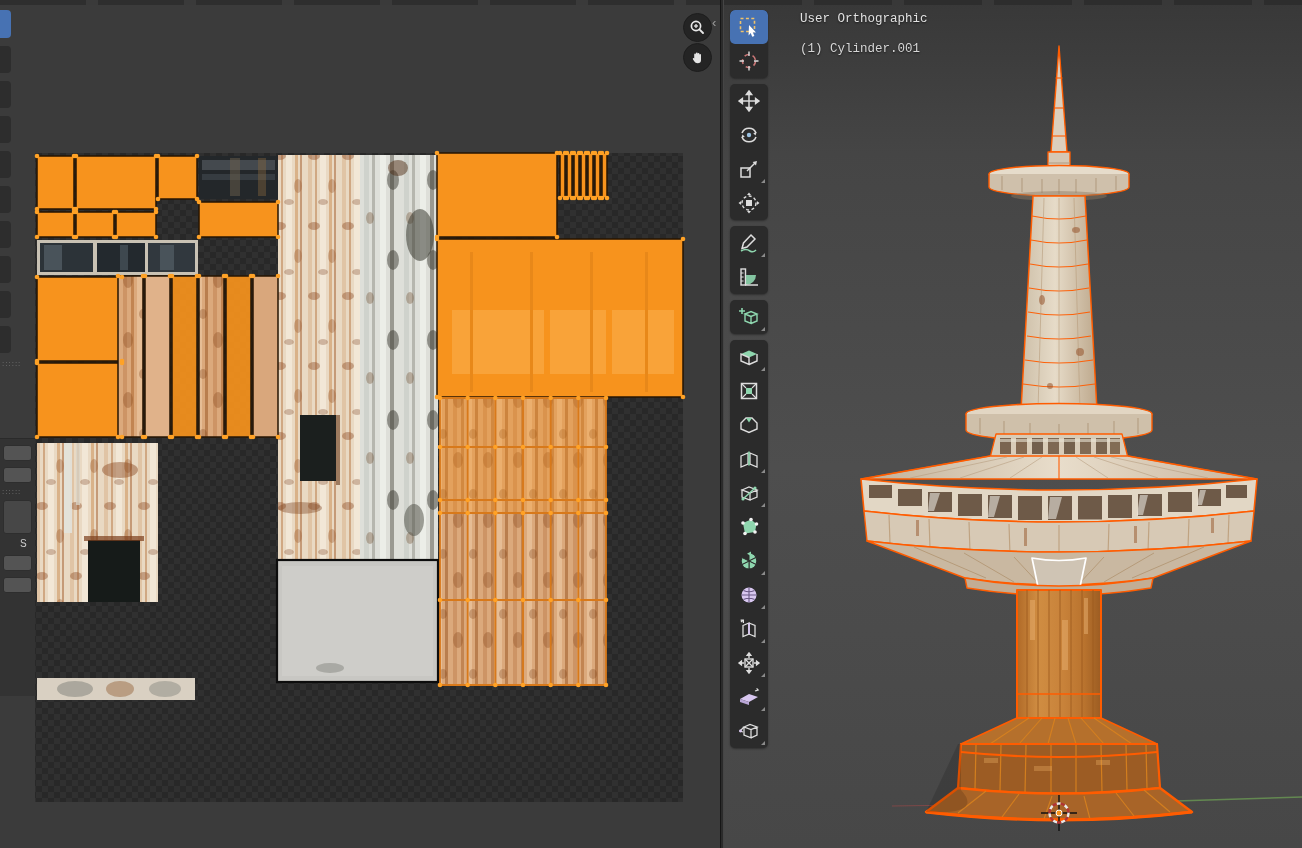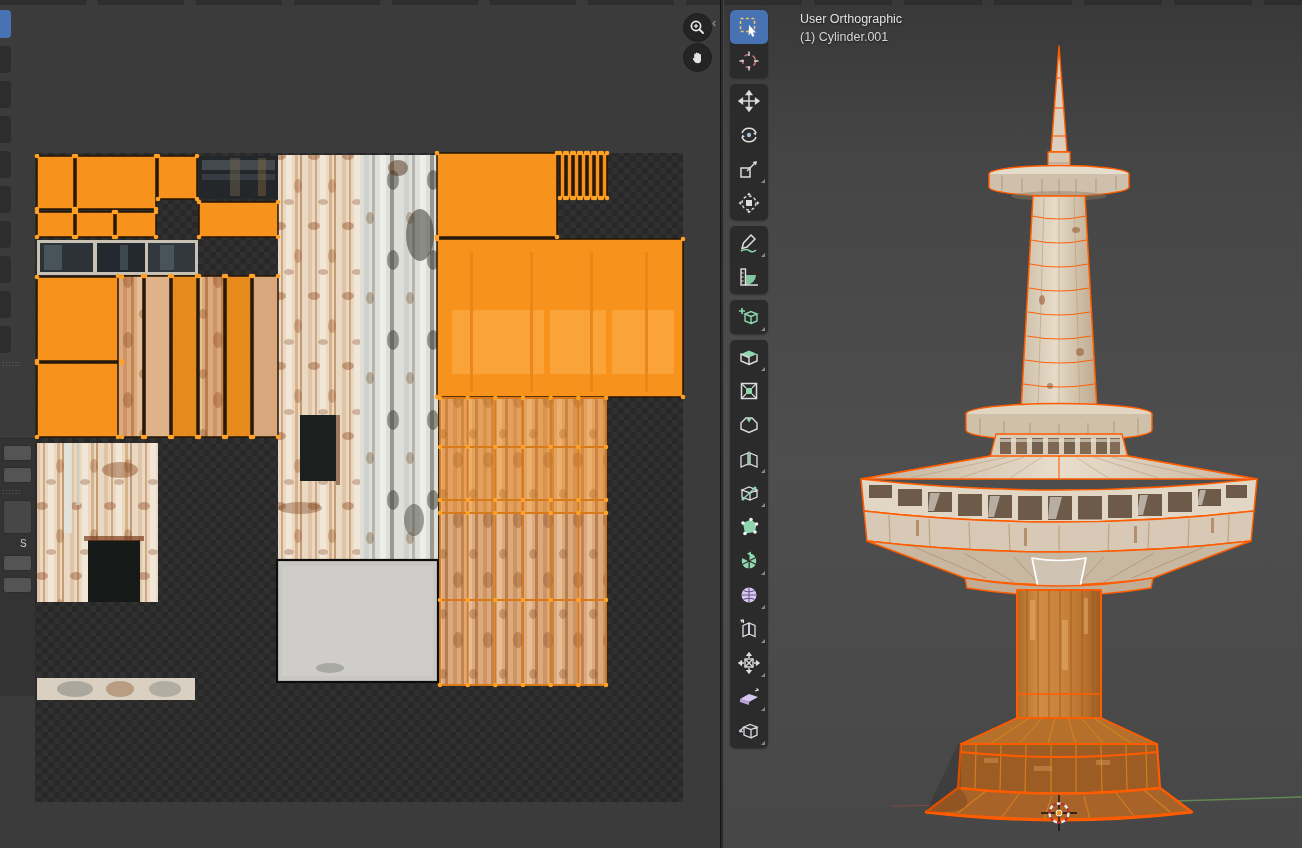--- a/index.html
+++ b/index.html
@@ -32,25 +32,25 @@
     display:flex;align-items:center;justify-content:center;}
   .gizmo svg{display:block;}
   .collapse-arrow{position:absolute;color:#9a9a9a;font-size:13px;line-height:13px;}
 
   
   .divider{position:absolute;left:720px;top:0;width:4px;height:848px;background:#2b2b2b;
     border-left:1px solid #161616;border-right:1px solid #454545;}
 
   
   .vp-pane{position:absolute;left:724px;top:0;width:578px;height:848px;overflow:hidden;
-    background:linear-gradient(#383838 0,#454545 18%,#4e4e4e 55%,#474747 100%);}
+    background:linear-gradient(#383838 0,#454545 18%,#4e4e4e 55%,#474747 100%);font-family:Liberation Mono, monospace;}
   .vp-pane .header-sliver{background:repeating-linear-gradient(90deg,#2d2d2d 0 78px,#383838 78px 90px);}
   .vp-header-text{position:absolute;left:76px;top:10px;color:#e2e2e2;font-size:12.5px;
     text-shadow:0 1px 2px rgba(0,0,0,.6);line-height:18px;}
-  .vp-header-text .sub{color:#d6d6d6;}
+  .vp-header-text .sub{color:#d6d6d6;margin-top:12px;}
 
   .vp-toolbar{position:absolute;left:6px;top:10px;width:38px;}
   .tool-group{background:#2b2b2b;border-radius:5px;margin-bottom:6px;overflow:hidden;
     box-shadow:0 1px 2px rgba(0,0,0,.35);}
   .tool-btn{width:38px;height:34px;display:flex;align-items:center;justify-content:center;position:relative;}
   .tool-btn.active{background:var(--blue);border-radius:5px;}
   .tool-btn .subtri{position:absolute;right:3px;bottom:3px;width:0;height:0;
     border-left:4px solid transparent;border-bottom:4px solid #8b8b8b;}
   .tower-svg{position:absolute;left:0;top:0;}
 </style>

